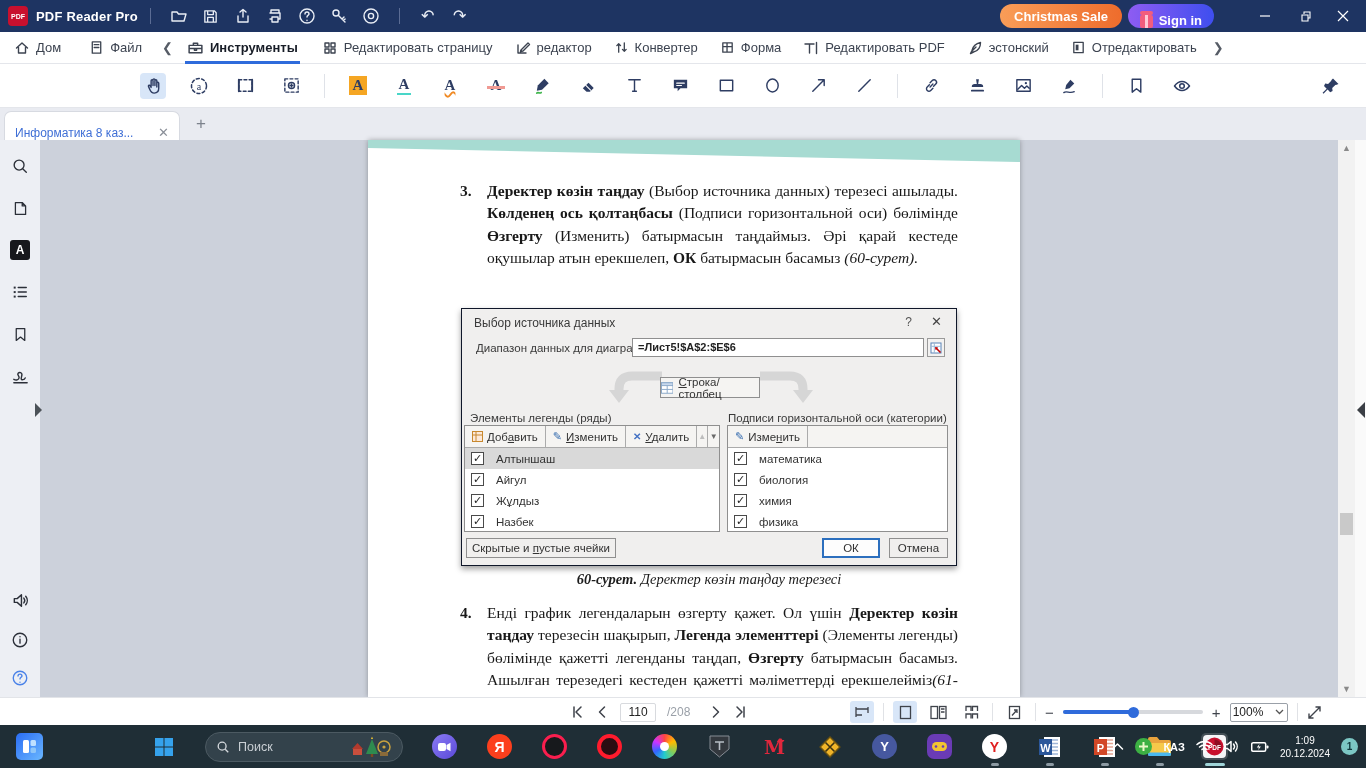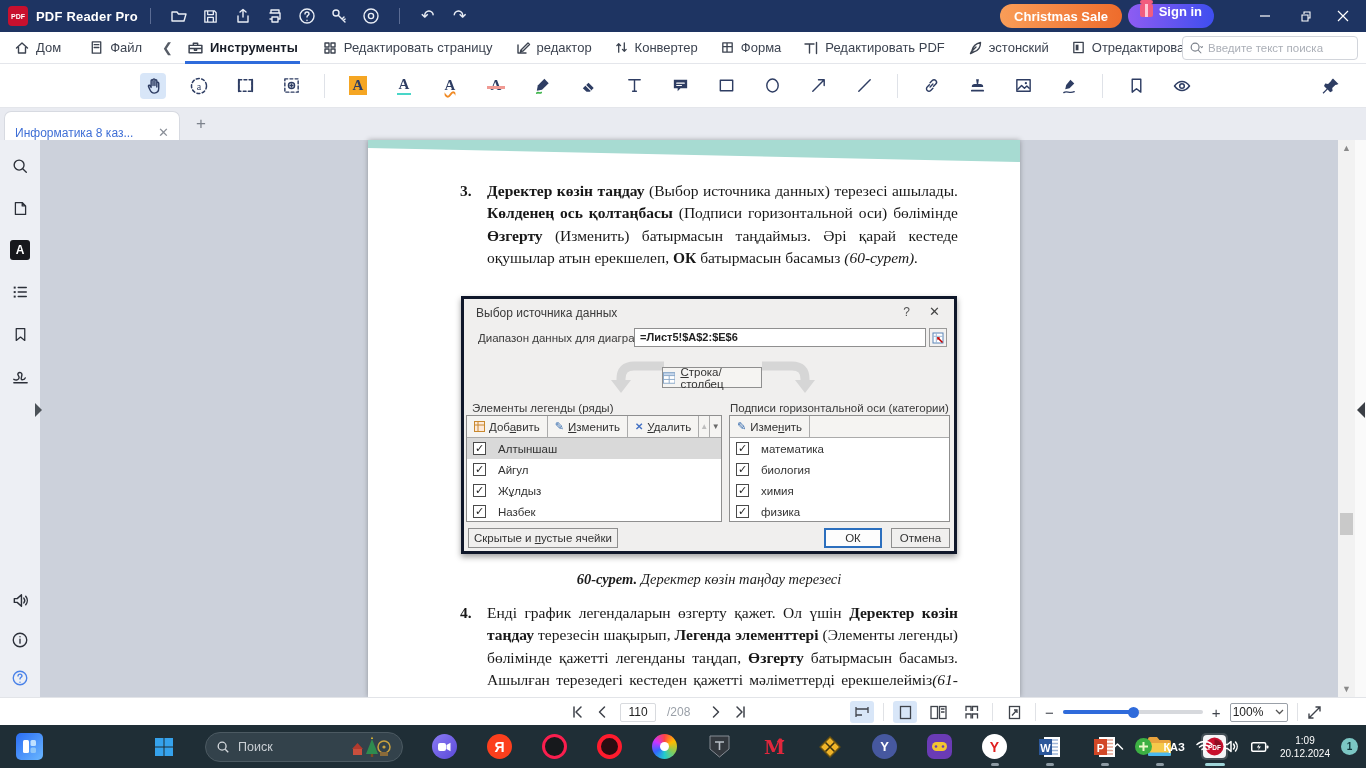--- a/index.html
+++ b/index.html
@@ -11,21 +11,21 @@
 
   
   #titlebar{left:0;top:0;width:1366px;height:32px;background:#1e3462;display:flex;align-items:center;color:#fff}
   .tb-logo{width:20px;height:20px;margin-left:8px;background:#c8102e;border-radius:4px;color:#fff;font-size:7px;font-weight:bold;display:flex;align-items:center;justify-content:center}
   .tb-name{font-size:13px;font-weight:bold;margin-left:8px;letter-spacing:.2px}
   .tb-sep{width:1px;height:16px;background:#5b6c94;margin:0 12px}
   .tb-ic{width:24px;height:24px;display:flex;align-items:center;justify-content:center;color:#e9edf5;margin:0 4px;border-radius:3px}
   .tb-ic svg{stroke:currentColor;fill:none;stroke-width:1.4;stroke-linecap:round;stroke-linejoin:round}
   .tb-glyph{font-size:16px;line-height:1}
   .promo{position:absolute;right:244px;top:4px;height:24px;padding:12px 14px;border-radius:12px;background:linear-gradient(90deg,#f99d58,#ee6c2c);color:#fff;font-weight:bold;font-size:13px;display:flex;align-items:center;cursor:pointer}
-  .signin{position:absolute;right:152px;top:4px;height:24px;padding:0 12px;border-radius:12px;background:linear-gradient(90deg,#8e5cf2,#3e4eef);color:#fff;font-weight:bold;font-size:13px;display:flex;align-items:flex-start;gap:6px;cursor:pointer}
+  .signin{position:absolute;right:152px;top:4px;height:24px;padding:0 12px;border-radius:12px;background:linear-gradient(90deg,#8e5cf2,#3e4eef);color:#fff;font-weight:bold;font-size:13px;display:flex;align-items:flex-end;gap:6px;cursor:pointer}
   .gift{width:13px;height:13px;background:#f25d7e;border-radius:2px;position:relative}
   .gift:before{content:"";position:absolute;left:5px;top:0;width:3px;height:13px;background:#ffc9d6}
   .gift:after{content:"";position:absolute;left:0;top:-4px;width:13px;height:4px;background:#f25d7e;border-radius:2px}
   .winbtn{position:absolute;top:2px;width:30px;height:28px;display:flex;align-items:center;justify-content:center;color:#fff}
 
   
   #menubar{left:0;top:32px;width:1366px;height:32px;background:#fff;border-bottom:1px solid #e4e6eb;display:flex;align-items:center;color:#3c4350}
   .mi{display:flex;align-items:center;gap:6px;font-size:13px;height:32px;padding:0 2px;position:relative;cursor:pointer;white-space:nowrap}
   .mi svg{stroke:#3c4350;fill:none;stroke-width:1.4;stroke-linecap:round;stroke-linejoin:round}
   .mi.active{color:#171c26;font-weight:bold}
@@ -65,21 +65,21 @@
   .si-A{background:#17181c;border-radius:3px;color:#fff;font-weight:bold;font-size:12px}
   .expand-right{position:absolute;left:35px;top:263px;width:0;height:0;border-top:7px solid transparent;border-bottom:7px solid transparent;border-left:7px solid #4c5258;cursor:pointer}
   .collapse-left{position:absolute;left:1357px;top:262px;width:0;height:0;border-top:8px solid transparent;border-bottom:8px solid transparent;border-right:8px solid #3b3f45;cursor:pointer}
 
   #page{position:absolute;left:368px;top:0;width:652px;height:557px;background:#fff;box-shadow:0 0 5px rgba(0,0,0,.3);overflow:hidden}
   .ptext{position:absolute;left:92px;width:498px;font-family:"Liberation Serif",serif;font-size:15.5px;line-height:22.4px;color:#181818;text-align:justify;padding-left:27px}
   .pnum{position:absolute;left:0;top:0;font-weight:bold}
   #caption{position:absolute;left:92px;top:431px;width:498px;text-align:center;font-family:"Liberation Serif",serif;font-size:14.5px;color:#1c1c1c}
 
   
-  #dlg{position:absolute;left:93px;top:156px;width:496px;height:258px;background:#f0efee;border:3px solid #0f172a;box-shadow:0 3px 6px rgba(0,0,0,.38);font-size:11.5px;color:#333}
+  #dlg{position:absolute;left:93px;top:168px;width:496px;height:258px;background:#f0efee;border:1px solid #0f172a;box-shadow:0 3px 6px rgba(0,0,0,.38);font-size:11.5px;color:#333}
   .dlg-title{position:absolute;left:12px;top:7px;font-size:12px;color:#3a3a3a}
   .dlg-help{position:absolute;right:44px;top:6px;color:#555;font-size:12px;cursor:pointer}
   .dlg-close{position:absolute;right:14px;top:5px;color:#444;font-size:13px;cursor:pointer}
   .dlg-rangelabel{position:absolute;left:14px;top:33px;color:#3a3a3a}
   .dlg-rangefield{position:absolute;left:170px;top:29px;width:292px;height:19px;background:#fff;border:1px solid #8f8f8f;font-size:11px;color:#222;padding:2px 5px;font-weight:bold}
   .dlg-rangebtn{position:absolute;left:465px;top:29px;width:18px;height:19px;background:#f3f2f1;border:1px solid #9a9a9a;display:flex;align-items:center;justify-content:center;cursor:pointer}
   .dlg-switch{position:absolute;left:198px;top:68px;width:100px;height:21px;background:#f5f4f2;border:1px solid #8f8f8f;display:flex;align-items:center;justify-content:center;gap:5px;cursor:pointer}
   .curarrow{position:absolute;top:60px}
   .dlg-sec{position:absolute;top:103px;color:#3a3a3a}
   .panel{position:absolute;top:116px;background:#fff;border:1px solid #8f8f8f}
@@ -262,27 +262,20 @@
         <span>эстонский</span>
       </div>
     <div class="mi" style="margin-left:18px">
         <svg width="15" height="15" viewBox="0 0 16 16">
           <path d="M3 2.5h10v11H3z"></path>
           <path d="M5 5h3v6H5z" fill="#3c4350" stroke="none"></path>
         </svg>
         <span>Отредактировать</span>
       </div>
     <div class="mchev" style="margin-left:12px">❯</div>
-  </div>
-  <div id="menu-search" class="abs">
-    <svg width="14" height="14" viewBox="0 0 16 16">
-        <circle cx="7" cy="7" r="4.5" stroke="#7c828c" fill="none" stroke-width="1.4"></circle>
-        <path d="M10.5 10.5 14 14M13 6l1.5 1.5L16 6" stroke="#7c828c" fill="none" stroke-width="1.2"></path>
-      </svg>
-    <input placeholder="Введите текст поиска" style="">
   </div>
 
   <div id="toolbar" class="abs">
     <div class="trow">
       <div class="ti active">
           <svg width="19" height="19" viewBox="0 0 20 20">
             <path d="M7.5 11V5a1 1 0 0 1 2 0v5m0-6a1 1 0 0 1 2 0v6m0-5a1 1 0 0 1 2 0v6.5m0-4a1 1 0 0 1 2 0V13c0 3-1.7 5-4.7 5-2.6 0-3.8-1.4-4.8-4l-1.3-3.1a1 1 0 0 1 1.8-.8l1 1.9"></path>
           </svg>
         </div>
       <div class="ti">

